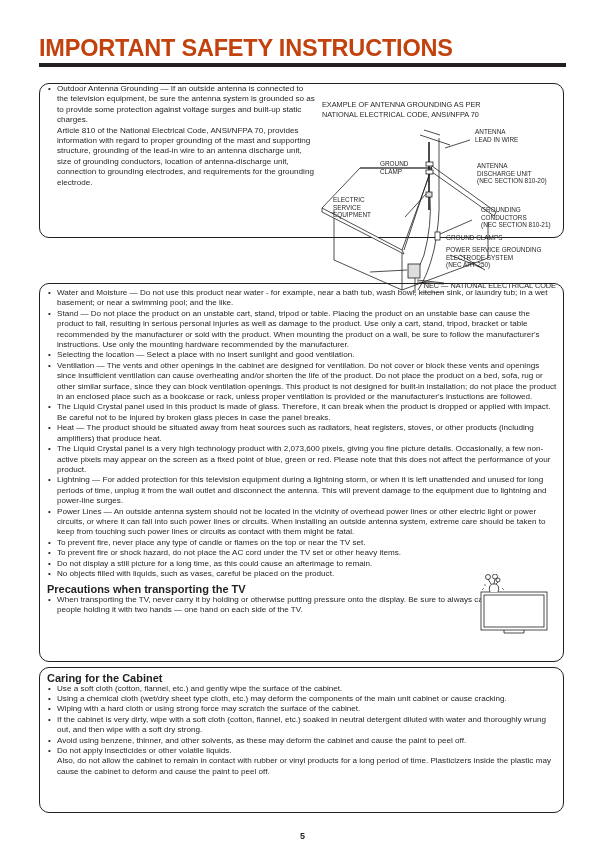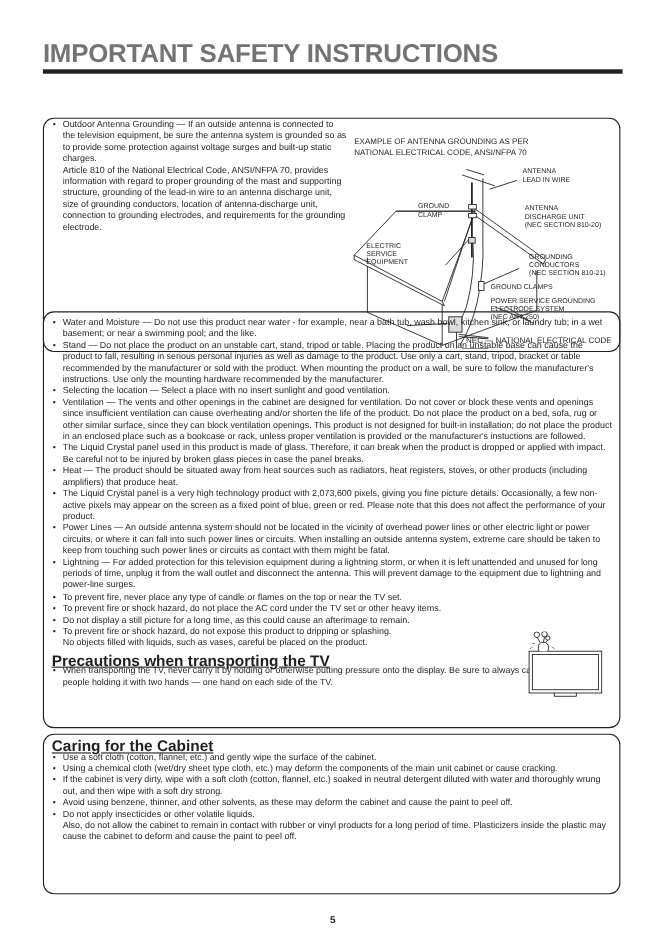--- a/index.html
+++ b/index.html
@@ -1,37 +1,37 @@
 <!DOCTYPE html>
 <html><head>
 <meta charset="utf-8">
 <style>
   html, body { margin: 0; padding: 0; background: #ffffff; }
   body { width: 605px; height: 860px; position: relative; overflow: hidden;
          font-family: "Liberation Sans", sans-serif; color: #231f20; }
   .title { position: absolute; left: 39px; top: 35px; margin: 0;
            font-family: "Liberation Sans", sans-serif; font-weight: bold;
-           font-size: 23.5px; letter-spacing: -0.2px; color: #737373; line-height: 26px; }
+           font-size: 23.5px; letter-spacing: -0.2px; color: #c2410c; line-height: 26px; }
   .title-rule { position: absolute; left: 39px; top: 63px; width: 527px; height: 4px; background: #231f20; }
   .box { position: absolute; left: 39px; width: 525px; border: 1.2px solid #231f20; border-radius: 10px; box-sizing: border-box; }
-  #box1 { top: 83px; height: 213px; margin-top: 24px; }
+  #box1 { top: 83px; height: 155px; }
   #box2 { top: 283px; height: 379px; }
   #box3 { top: 667px; height: 146px; }
   ul.bullets { list-style: none; margin: 0; padding: 0; }
   ul.bullets li { position: relative; padding-left: 10px; font-size: 8.1px; line-height: 10.4px; color: #231f20; }
   ul.bullets li::before { content: "\2022"; position: absolute; left: 1px; top: 0; font-size: 8px; }
   .p-cont { display: block; }
   .box1-text { position: absolute; left: 7px; top: 0px; width: 268px; }
   .box1-text li { font-size: 8.1px; line-height: 10.8px; }
   .diagram { position: absolute; left: 280px; top: 16px; width: 244px; height: 193px; }
   .diag-cap { position: absolute; left: 2px; top: 0px; font-size: 7.3px; line-height: 9.6px; color: #231f20; }
   .diag-label { position: absolute; font-size: 6.4px; line-height: 7.5px; color: #231f20; white-space: nowrap; }
   .nec-foot { position: absolute; right: 8px; bottom: 3px; font-size: 7.3px; color: #231f20; }
   .box2-text { position: absolute; left: 7px; top: 4px; width: 510px; }
-  .sub-head { font-weight: bold; font-size: 14px; line-height: 10.5px; margin: 0; text-decoration: underline; }
+  .sub-head { font-weight: bold; font-size: 11px; line-height: 10.5px; margin: 0; }
   .tv-illus { position: absolute; left: 438px; top: 290px; width: 72px; height: 60px; }
   .box3-text { position: absolute; left: 7px; top: 5px; width: 510px; }
   .page-num { position: absolute; left: 0; width: 605px; top: 831px; text-align: center; font-weight: bold; font-size: 9px; }
 </style>
 </head>
 <body>
 
 <h1 class="title">IMPORTANT SAFETY INSTRUCTIONS</h1>
 <div class="title-rule"></div>
 
@@ -126,27 +126,26 @@
 <section class="box" id="box2">
   <div class="box2-text">
     <ul class="bullets">
       <li>Water and Moisture — Do not use this product near water - for example, near a bath tub, wash bowl, kitchen sink, or laundry tub; in a wet basement; or near a swimming pool; and the like.</li>
       <li>Stand — Do not place the product on an unstable cart, stand, tripod or table. Placing the product on an unstable base can cause the product to fall, resulting in serious personal injuries as well as damage to the product. Use only a cart, stand, tripod, bracket or table recommended by the manufacturer or sold with the product. When mounting the product on a wall, be sure to follow the manufacturer's instructions. Use only the mounting hardware recommended by the manufacturer.</li>
       <li>Selecting the location — Select a place with no insert sunlight and good ventilation.</li>
       <li>Ventilation — The vents and other openings in the cabinet are designed for ventilation. Do not cover or block these vents and openings since insufficient ventilation can cause overheating and/or shorten the life of the product. Do not place the product on a bed, sofa, rug or other similar surface, since they can block ventilation openings. This product is not designed for built-in installation; do not place the product in an enclosed place such as a bookcase or rack, unless proper ventilation is provided or the manufacturer's instuctions are followed.</li>
       <li>The Liquid Crystal panel used in this product is made of glass. Therefore, it can break when the product is dropped or applied with impact. Be careful not to be injured by broken glass pieces in case the panel breaks.</li>
       <li>Heat — The product should be situated away from heat sources such as radiators, heat registers, stoves, or other products (including amplifiers) that produce heat.</li>
       <li>The Liquid Crystal panel is a very high technology product with 2,073,600 pixels, giving you fine picture details. Occasionally, a few non-active pixels may appear on the screen as a fixed point of blue, green or red. Please note that this does not affect the performance of your product.</li>
+      <li>Lightning — For added protection for this television equipment during a lightning storm, or when it is left unattended and unused for long periods of time, unplug it from the wall outlet and disconnect the antenna. This will prevent damage to the equipment due to lightning and power-line surges.</li>
       <li>Power Lines — An outside antenna system should not be located in the vicinity of overhead power lines or other electric light or power circuits, or where it can fall into such power lines or circuits. When installing an outside antenna system, extreme care should be taken to keep from touching such power lines or circuits as contact with them might be fatal.</li>
-      <li>Lightning — For added protection for this television equipment during a lightning storm, or when it is left unattended and unused for long periods of time, unplug it from the wall outlet and disconnect the antenna. This will prevent damage to the equipment due to lightning and power-line surges.</li>
       <li>To prevent fire, never place any type of candle or flames on the top or near the TV set.</li>
       <li>To prevent fire or shock hazard, do not place the AC cord under the TV set or other heavy items.</li>
       <li>Do not display a still picture for a long time, as this could cause an afterimage to remain.</li>
       <li>
-        <span>To prevent fire or shock hazard, do not expose this product to dripping or splashing.</span>
         <span class="p-cont">No objects filled with liquids, such as vases, careful be placed on the product.</span>
       </li>
     </ul>
     <div style="height:5px"></div>
     <p class="sub-head">Precautions when transporting the TV</p>
     <ul class="bullets">
       <li>When transporting the TV, never carry it by holding or otherwise putting pressure onto the display. Be sure to always carry the TV by two people holding it with two hands — one hand on each side of the TV.</li>
     </ul>
   </div>
 
@@ -163,20 +162,21 @@
     <path d="M6,14 L4,16 M24,14 L26,16 M8,11 L6,11" stroke-width="0.6"></path>
   </svg>
 </section>
 
 <section class="box" id="box3">
   <div class="box3-text">
     <p class="sub-head">Caring for the Cabinet</p>
     <ul class="bullets">
       <li>Use a soft cloth (cotton, flannel, etc.) and gently wipe the surface of the cabinet.</li>
       <li>Using a chemical cloth (wet/dry sheet type cloth, etc.) may deform the components of the main unit cabinet or cause cracking.</li>
+      <li>Wiping with a hard cloth or using strong force may scratch the surface of the cabinet.</li>
       <li>If the cabinet is very dirty, wipe with a soft cloth (cotton, flannel, etc.) soaked in neutral detergent diluted with water and thoroughly wrung out, and then wipe with a soft dry strong.</li>
       <li>Avoid using benzene, thinner, and other solvents, as these may deform the cabinet and cause the paint to peel off.</li>
       <li>
         <span>Do not apply insecticides or other volatile liquids.</span>
         <span class="p-cont">Also, do not allow the cabinet to remain in contact with rubber or vinyl products for a long period of time. Plasticizers inside the plastic may cause the cabinet to deform and cause the paint to peel off.</span>
       </li>
     </ul>
   </div>
 </section>
 

